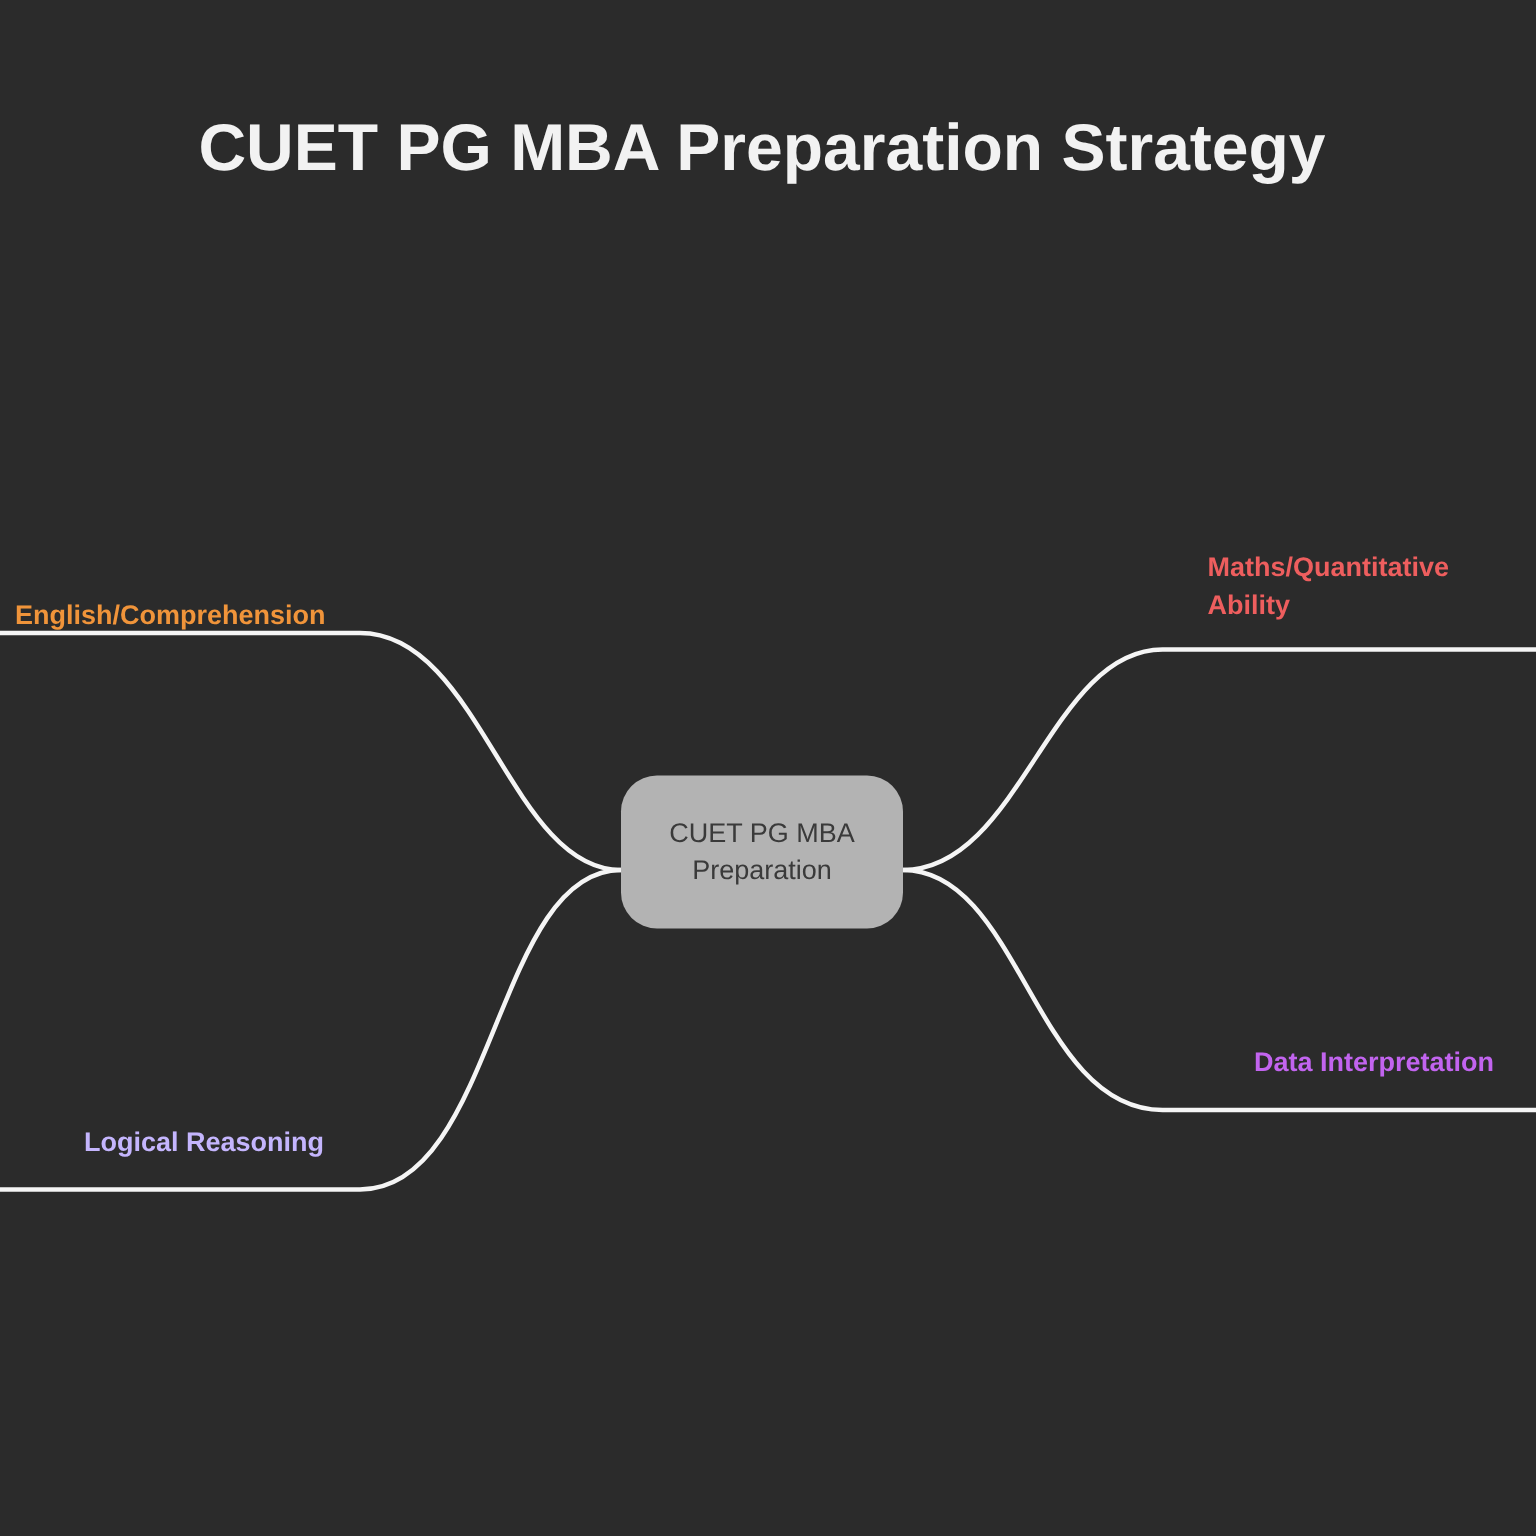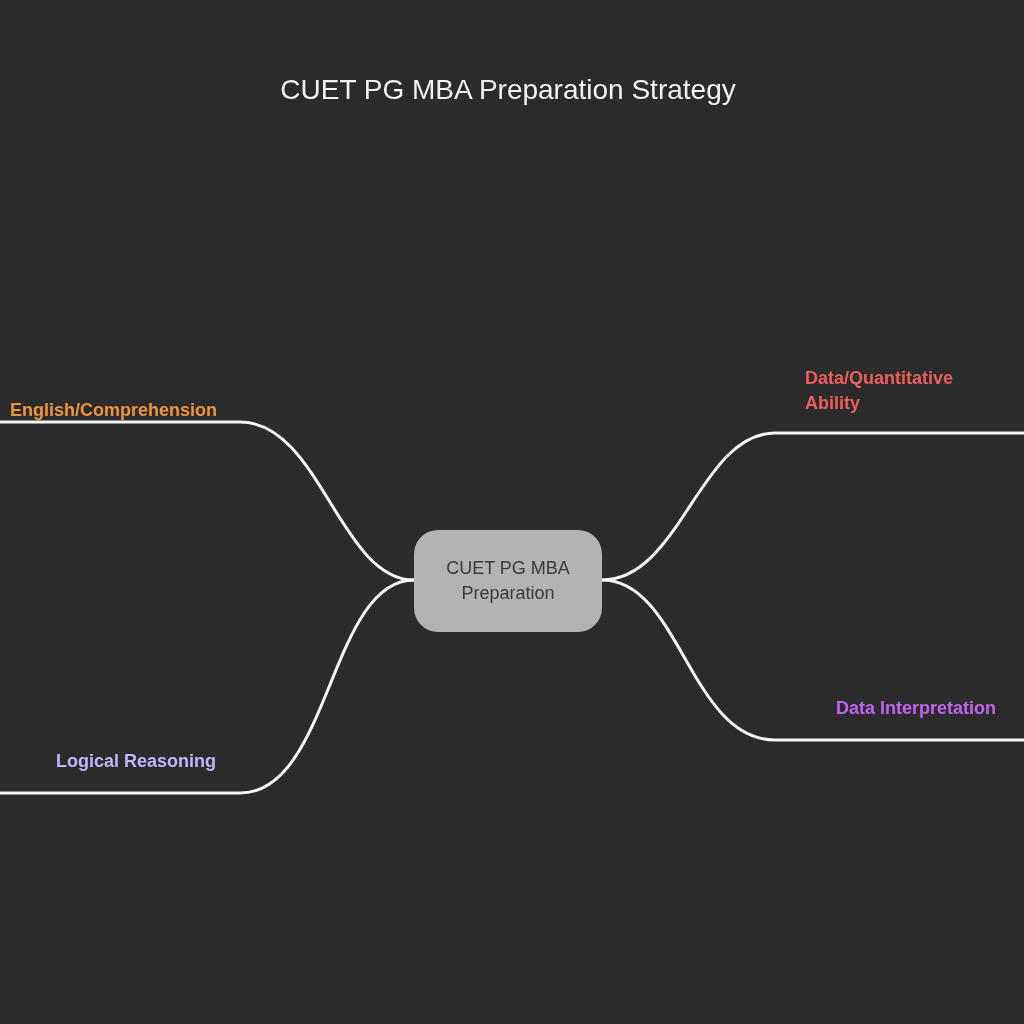--- a/index.html
+++ b/index.html
@@ -2,25 +2,25 @@
 <html><head>
   <meta charset="utf-8">
   <style>
     html, body { margin: 0; padding: 0; }
     body {
       width: 1024px; height: 1024px; background: #2b2b2b; position: relative; overflow: hidden;
       font-family: "Liberation Sans", "DejaVu Sans", sans-serif;
     }
     .title {
       position: absolute; left: 0; width: 1016px; top: 74px; text-align: center;
-      color: #f2f2f2; font-weight: normal; font-size: 28px;
+      color: #f2f2f2; font-weight: bold; font-size: 44px;
     }
     svg.links { position: absolute; left: 0; top: 0; width: 1024px; height: 1024px; }
     .center-node {
-      position: absolute; left: 414px; top: 530px; width: 188px; height: 102px;
+      position: absolute; left: 414px; top: 517px; width: 188px; height: 102px;
       background: #b3b3b3; border-radius: 24px; display: flex; align-items: center; justify-content: center;
       text-align: center; color: #3a3a3a; font-size: 18px; line-height: 25px;
     }
     .center-node span { width: 150px; }
     .branch-label { position: absolute; font-weight: bold; font-size: 18px; line-height: 25px; }
   </style>
 </head>
 <body>
 
 <div class="title">CUET PG MBA Preparation Strategy</div>
@@ -30,15 +30,15 @@
   <path d="M414 580 C 330 580, 330 793, 240 793 L 0 793" fill="none" stroke="#f5f5f5" stroke-width="3"></path>
   <path d="M602 580 C 680 580, 700 433, 775 433 L 1024 433" fill="none" stroke="#f5f5f5" stroke-width="3"></path>
   <path d="M602 580 C 680 580, 690 740, 775 740 L 1024 740" fill="none" stroke="#f5f5f5" stroke-width="3"></path>
 </svg>
 
 <div class="center-node">
   <span>CUET PG MBA Preparation</span>
 </div>
 
 <div class="branch-label" style="left: 10px; top: 398px; color: rgb(240, 148, 58);">English/Comprehension</div>
-<div class="branch-label" style="left: 805px; top: 366px; width: 200px; color: rgb(238, 94, 94);">Data/Quantitative Ability</div>
+<div class="branch-label" style="left: 805px; top: 366px; width: 200px; color: rgb(238, 94, 94);">Maths/Quantitative Ability</div>
 <div class="branch-label" style="left: 56px; top: 749px; color: #c4b5fd;">Logical Reasoning</div>
 <div class="branch-label" style="left: 805px; top: 696px; color: rgb(194, 100, 239); margin-left: 31px;">Data Interpretation</div>
 
 </body></html>

